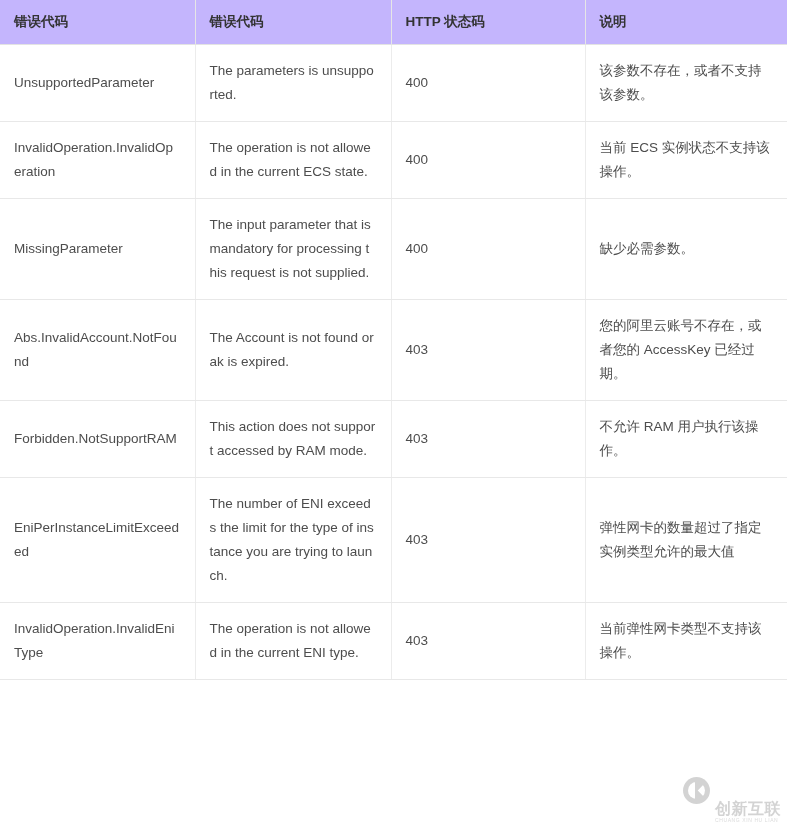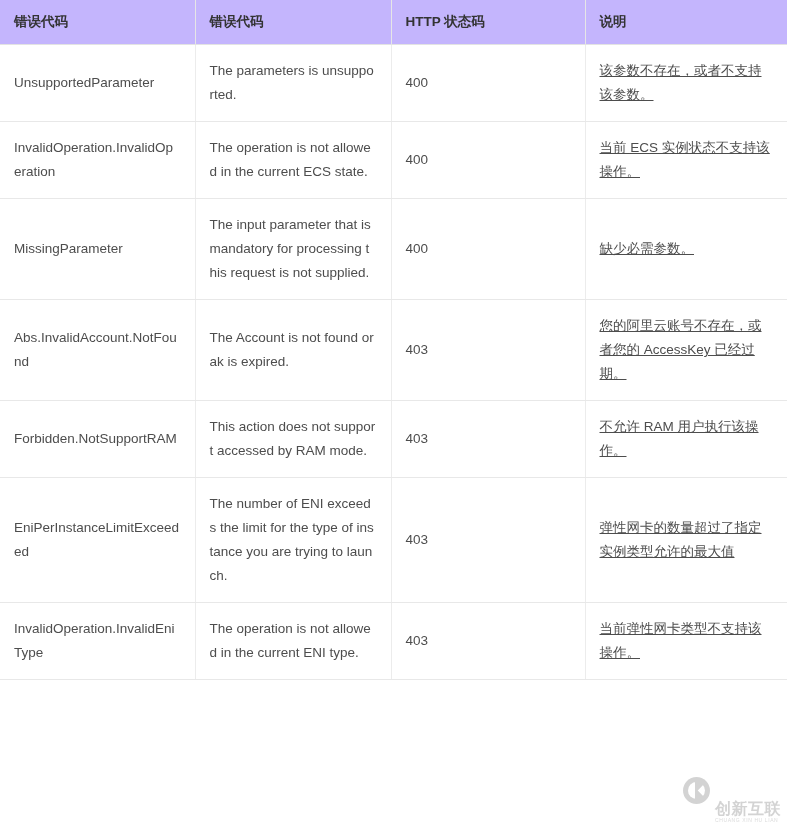--- a/index.html
+++ b/index.html
@@ -52,21 +52,20 @@
     border-bottom: 1px solid #e8e8e8;
     vertical-align: middle;
     line-height: 24px;
     word-wrap: break-word;
     overflow-wrap: break-word;
     word-break: break-all;
     background: #ffffff;
   }
   #error-code-table tbody td:last-child {
     border-right: none;
-    text-decoration: underline;
   }
 
   .cell-code {
     color: #4d4d4d;
   }
   .cell-msg {
     color: #4d4d4d;
     word-break: normal;
   }
   .cell-http {

